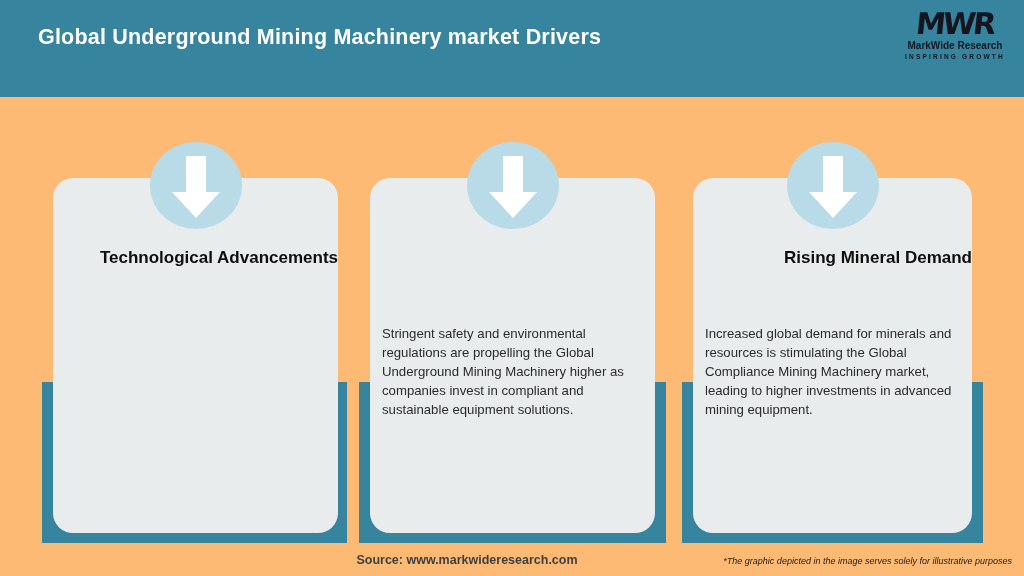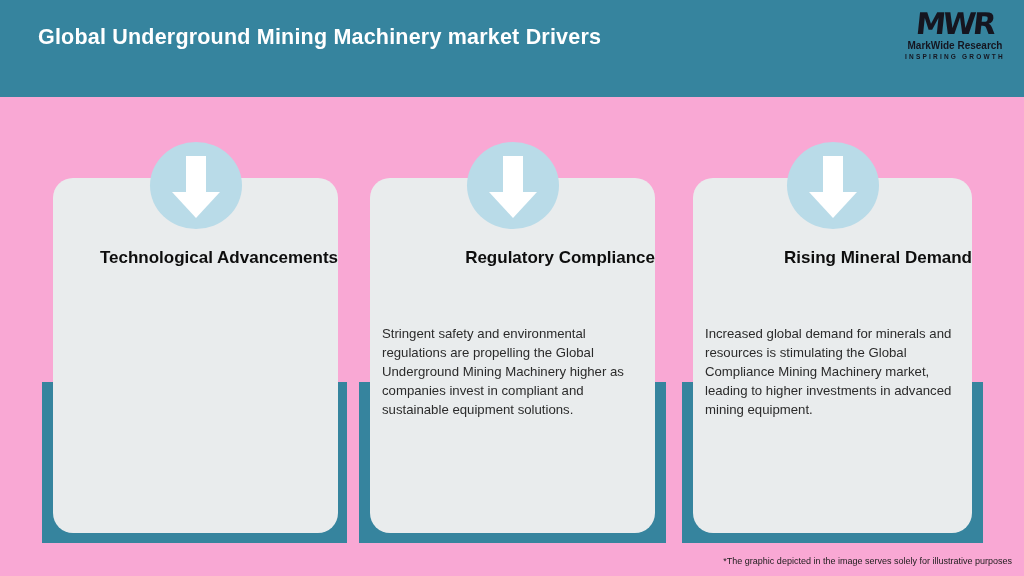--- a/index.html
+++ b/index.html
@@ -1,20 +1,20 @@
 <!DOCTYPE html>
 <html><head>
 <meta charset="utf-8">
 <style>
   html, body { margin: 0; padding: 0; background: #ffffff; }
   .canvas {
     position: relative;
     width: 1024px;
     height: 576px;
-    background: #f9a8d4;
+    background: #fdba74;
     overflow: hidden;
     font-family: "Liberation Sans", sans-serif;
   }
 
   
   .header {
     position: absolute;
     top: 0; left: 0;
     width: 1024px;
     height: 97px;
@@ -132,20 +132,21 @@
     color: #3f3f3f;
     white-space: nowrap;
   }
   .disclaimer-text {
     position: absolute;
     top: 556px;
     right: 12px;
     font-size: 9px;
     color: #1c1c1c;
     white-space: nowrap;
+    font-style: italic;
   }
 </style>
 </head>
 <body>
 
 <div class="canvas">
 
   <div class="header">
     <div class="page-title">Global Underground Mining Machinery market Drivers</div>
     <div class="logo">
@@ -157,21 +158,20 @@
 
   <div class="backdrop b0"></div>
   <div class="backdrop b1"></div>
   <div class="backdrop b2"></div>
 
   <div class="card c0">
     <div class="card-title">Technological Advancements</div>
   </div>
 
   <div class="card c1">
-    <div class="card-title">Regulatory Compliance</div>
     <div class="card-body">Stringent safety and environmental regulations are propelling the Global Underground Mining Machinery higher as companies invest in compliant and sustainable equipment solutions.</div>
   </div>
 
   <div class="card c2">
     <div class="card-title">Rising Mineral Demand</div>
     <div class="card-body">Increased global demand for minerals and resources is stimulating the Global Compliance Mining Machinery market, leading to higher investments in advanced mining equipment.</div>
   </div>
 
   <div class="circle p0">
     <svg width="48" height="62" viewBox="0 0 48 62">
@@ -185,15 +185,16 @@
       <polygon points="0,36 48,36 24,62" fill="#ffffff"></polygon>
     </svg>
   </div>
   <div class="circle p2">
     <svg width="48" height="62" viewBox="0 0 48 62">
       <rect x="14" y="0" width="20" height="38" fill="#ffffff"></rect>
       <polygon points="0,36 48,36 24,62" fill="#ffffff"></polygon>
     </svg>
   </div>
 
+  <div class="source-text">Source: www.markwideresearch.com</div>
   <div class="disclaimer-text">*The graphic depicted in the image serves solely for illustrative purposes</div>
 
 </div>
 
 </body></html>

